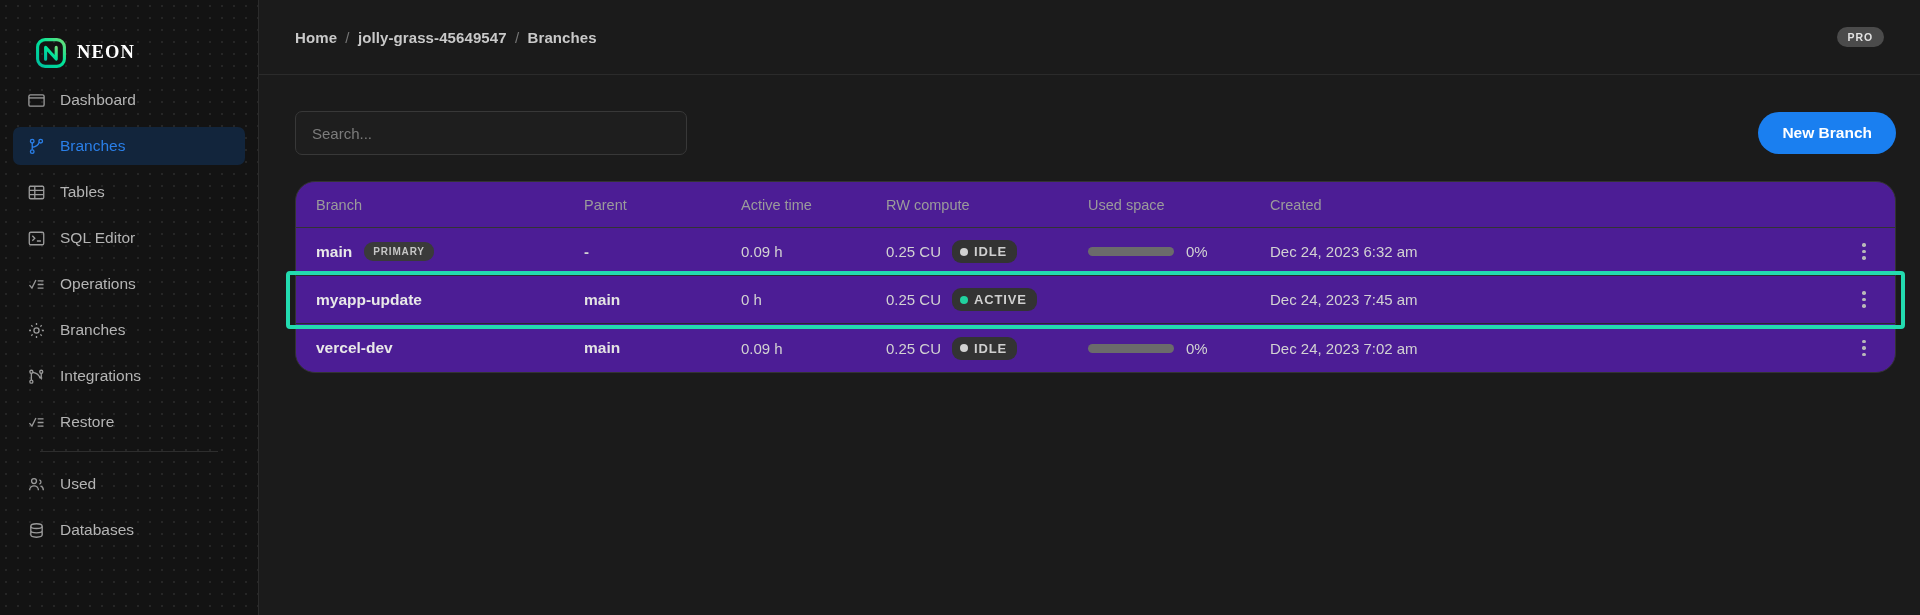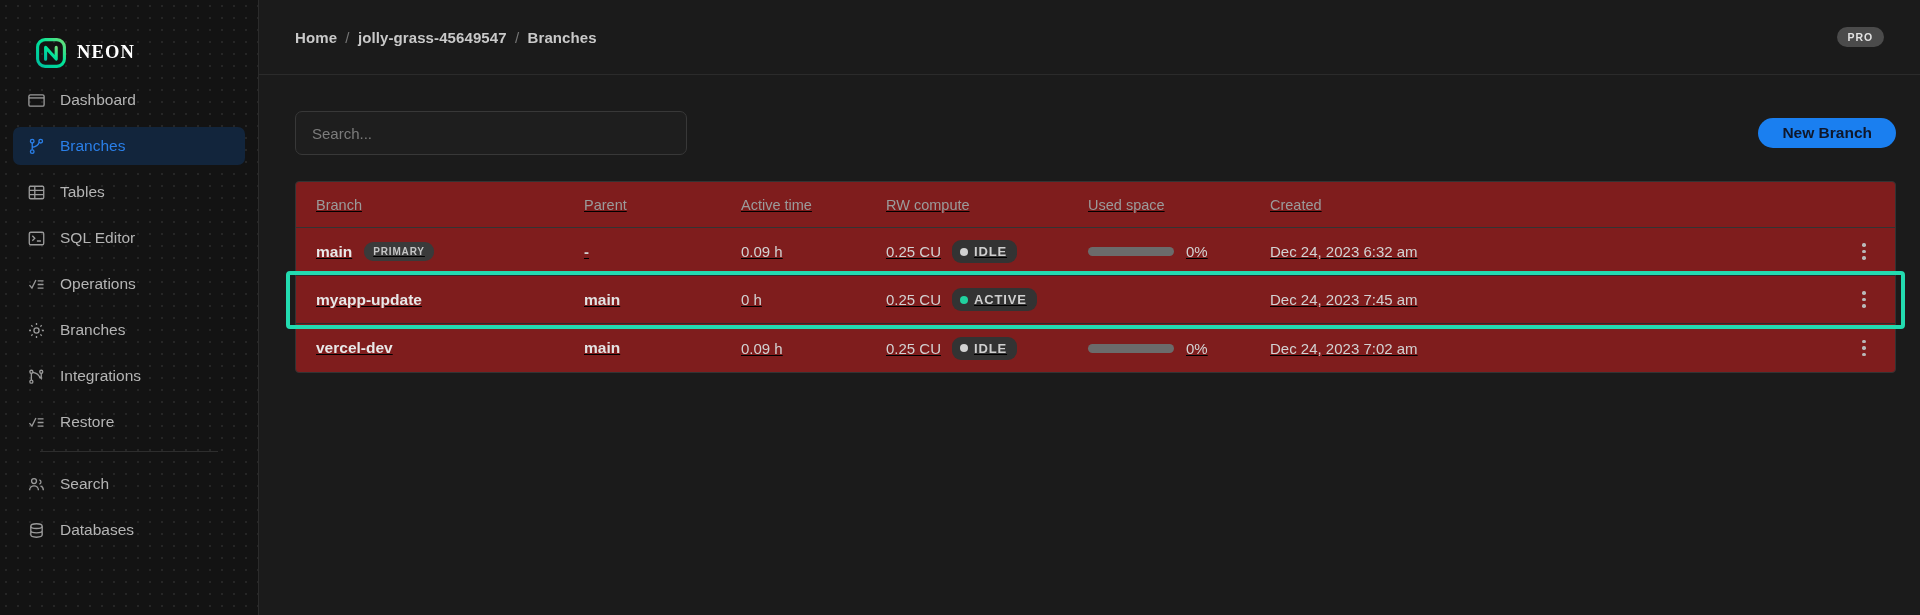--- a/index.html
+++ b/index.html
@@ -82,37 +82,36 @@
     background: #1e1e1e;
     border: 1px solid #383838;
     border-radius: 7px;
     color: #d3d3d3; font-size: 15px;
     padding: 0 16px;
     outline: none;
     font-family: "Liberation Sans", sans-serif;
   }
   .search-input::placeholder { color: #7c7c7c; }
   .new-branch-btn {
-    background: #1a7ff0; color: #0f172a;
+    background: #1a7ff0; color: #ffffff;
     font-size: 15.5px; font-weight: bold;
     border: none; border-radius: 22px;
-    height: 30px; padding: 0 24px;
+    height: 42px; padding: 0 24px;
     cursor: pointer;
     font-family: "Liberation Sans", sans-serif;
   }
 
   
   .table-wrap {
     margin-top: 26px;
     border: 1px solid #333333;
-    border-radius: 4px;
-    background: #7f1d1d;
+    border-radius: 20px;
+    background: #4c1d95;
     overflow: visible;
     position: relative;
-    text-decoration: underline;
   }
   .row {
     display: flex; align-items: center;
     height: 48px;
     padding: 0 20px;
     position: relative;
   }
   .row.head { height: 46px; border-bottom: 1px solid #333333; }
   .row.body { border-bottom: 1px solid #2c2c2c; }
   .row.body:last-child { border-bottom: none; }
@@ -281,21 +280,21 @@
       <div class="nav-divider"></div>
 
       <div class="nav-item">
         <span class="ic">
           <svg viewBox="0 0 20 20" fill="none" stroke="currentColor" stroke-width="1.4">
             <circle cx="7.4" cy="6.4" r="2.6"></circle>
             <path d="M2.8 16c0-2.8 2.1-4.6 4.6-4.6s4.6 1.8 4.6 4.6"></path>
             <path d="M13 5.1a2.4 2.4 0 010 4.6M14.2 11.7c1.8.4 3 2 3 4.3"></path>
           </svg>
         </span>
-        <span>Search</span>
+        <span>Used</span>
       </div>
 
       <div class="nav-item">
         <span class="ic">
           <svg viewBox="0 0 20 20" fill="none" stroke="currentColor" stroke-width="1.4">
             <ellipse cx="10" cy="5.4" rx="6" ry="2.5"></ellipse>
             <path d="M4 5.4v9.2c0 1.4 2.7 2.5 6 2.5s6-1.1 6-2.5V5.4M4 10c0 1.4 2.7 2.5 6 2.5s6-1.1 6-2.5"></path>
           </svg>
         </span>
         <span>Databases</span>

